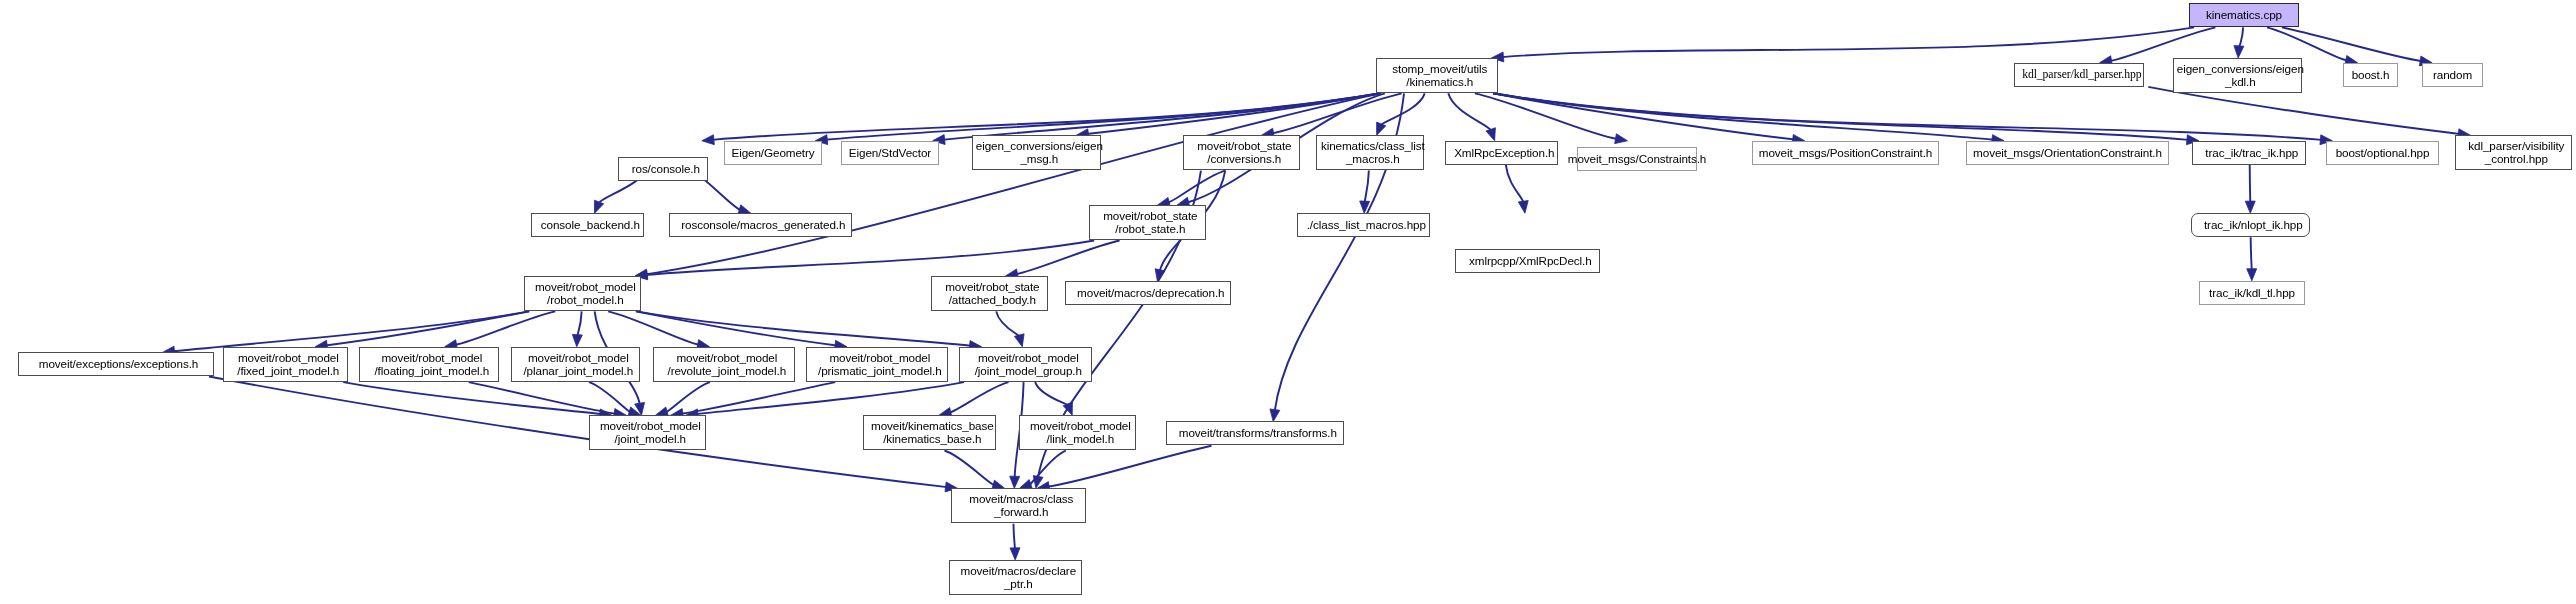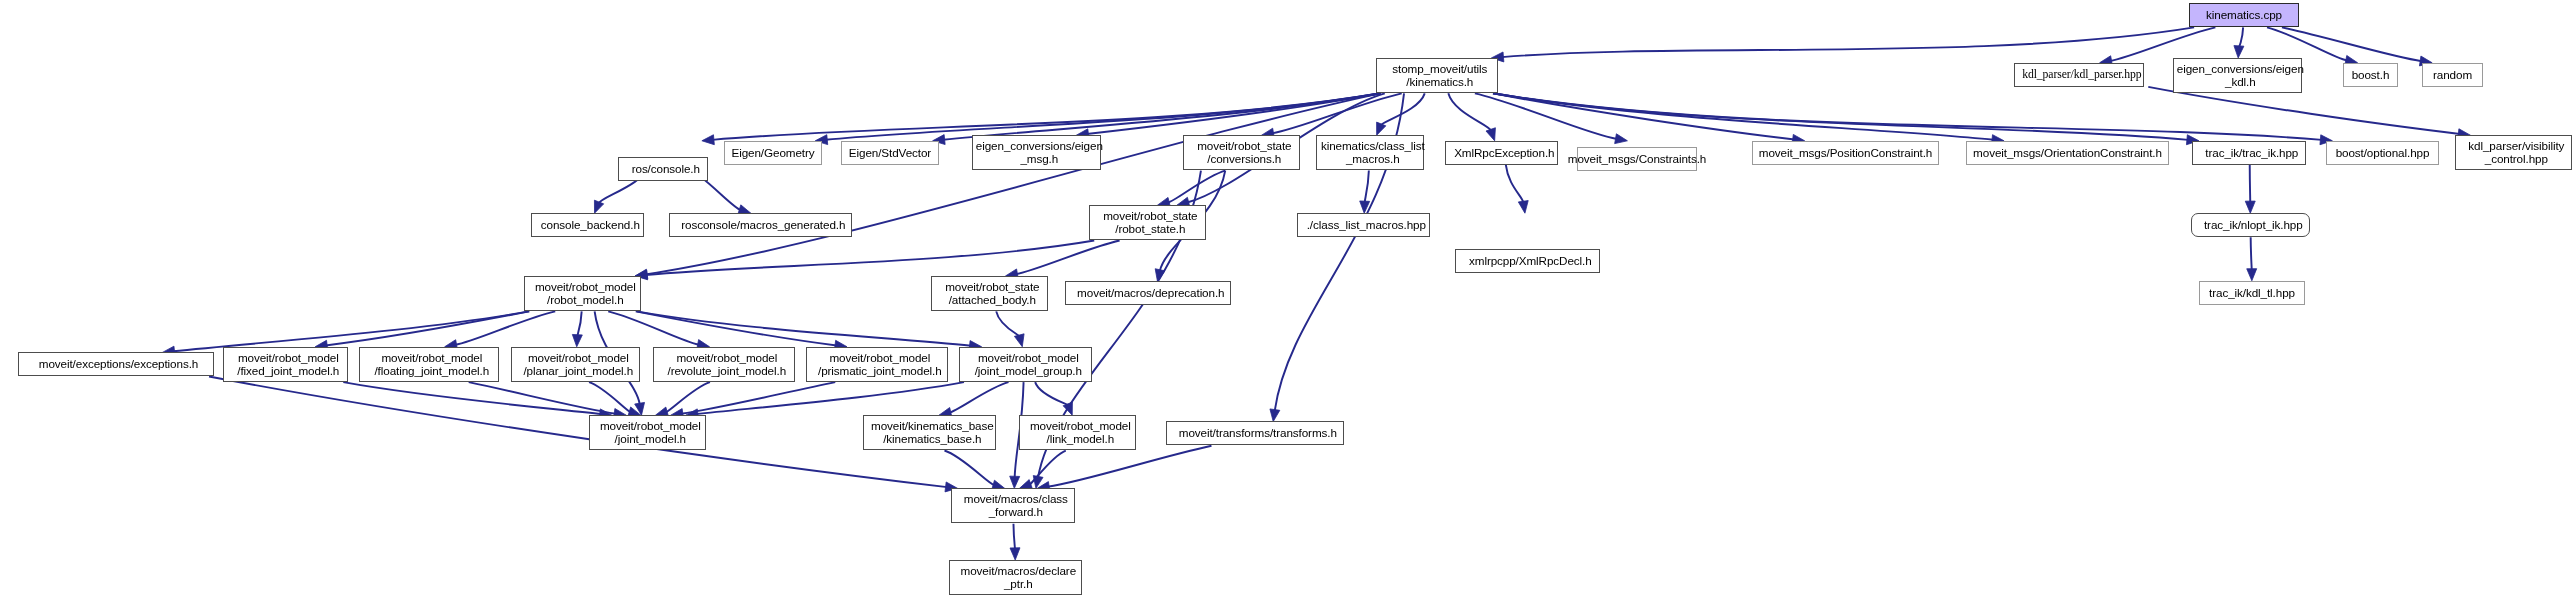--- a/index.html
+++ b/index.html
@@ -226,19 +226,19 @@
 /prismatic_joint_model.h</div>
       <div class="node-box strong" style="left: 959px; top: 347px; width: 133px; height: 35px;">moveit/robot_model
 /joint_model_group.h</div>
       <div class="node-box strong" style="left: 589px; top: 415px; width: 117px; height: 35px;">moveit/robot_model
 /joint_model.h</div>
       <div class="node-box strong" style="left: 863px; top: 415px; width: 133px; height: 35px;">moveit/kinematics_base
 /kinematics_base.h</div>
       <div class="node-box strong" style="left: 1019px; top: 415px; width: 117px; height: 35px;">moveit/robot_model
 /link_model.h</div>
       <div class="node-box strong" style="left: 1166px; top: 421px; width: 178px; height: 24px;">moveit/transforms/transforms.h</div>
-      <div class="node-box strong" style="left: 951px; top: 488px; width: 124px; height: 35px;">moveit/macros/class
+      <div class="node-box strong" style="left: 951px; top: 488px; width: 135px; height: 35px;">moveit/macros/class
 _forward.h</div>
       <div class="node-box strong" style="left: 949px; top: 560px; width: 133px; height: 35px;">moveit/macros/declare
 _ptr.h</div>
     </div>
 </div>
 
 
 </body></html>

